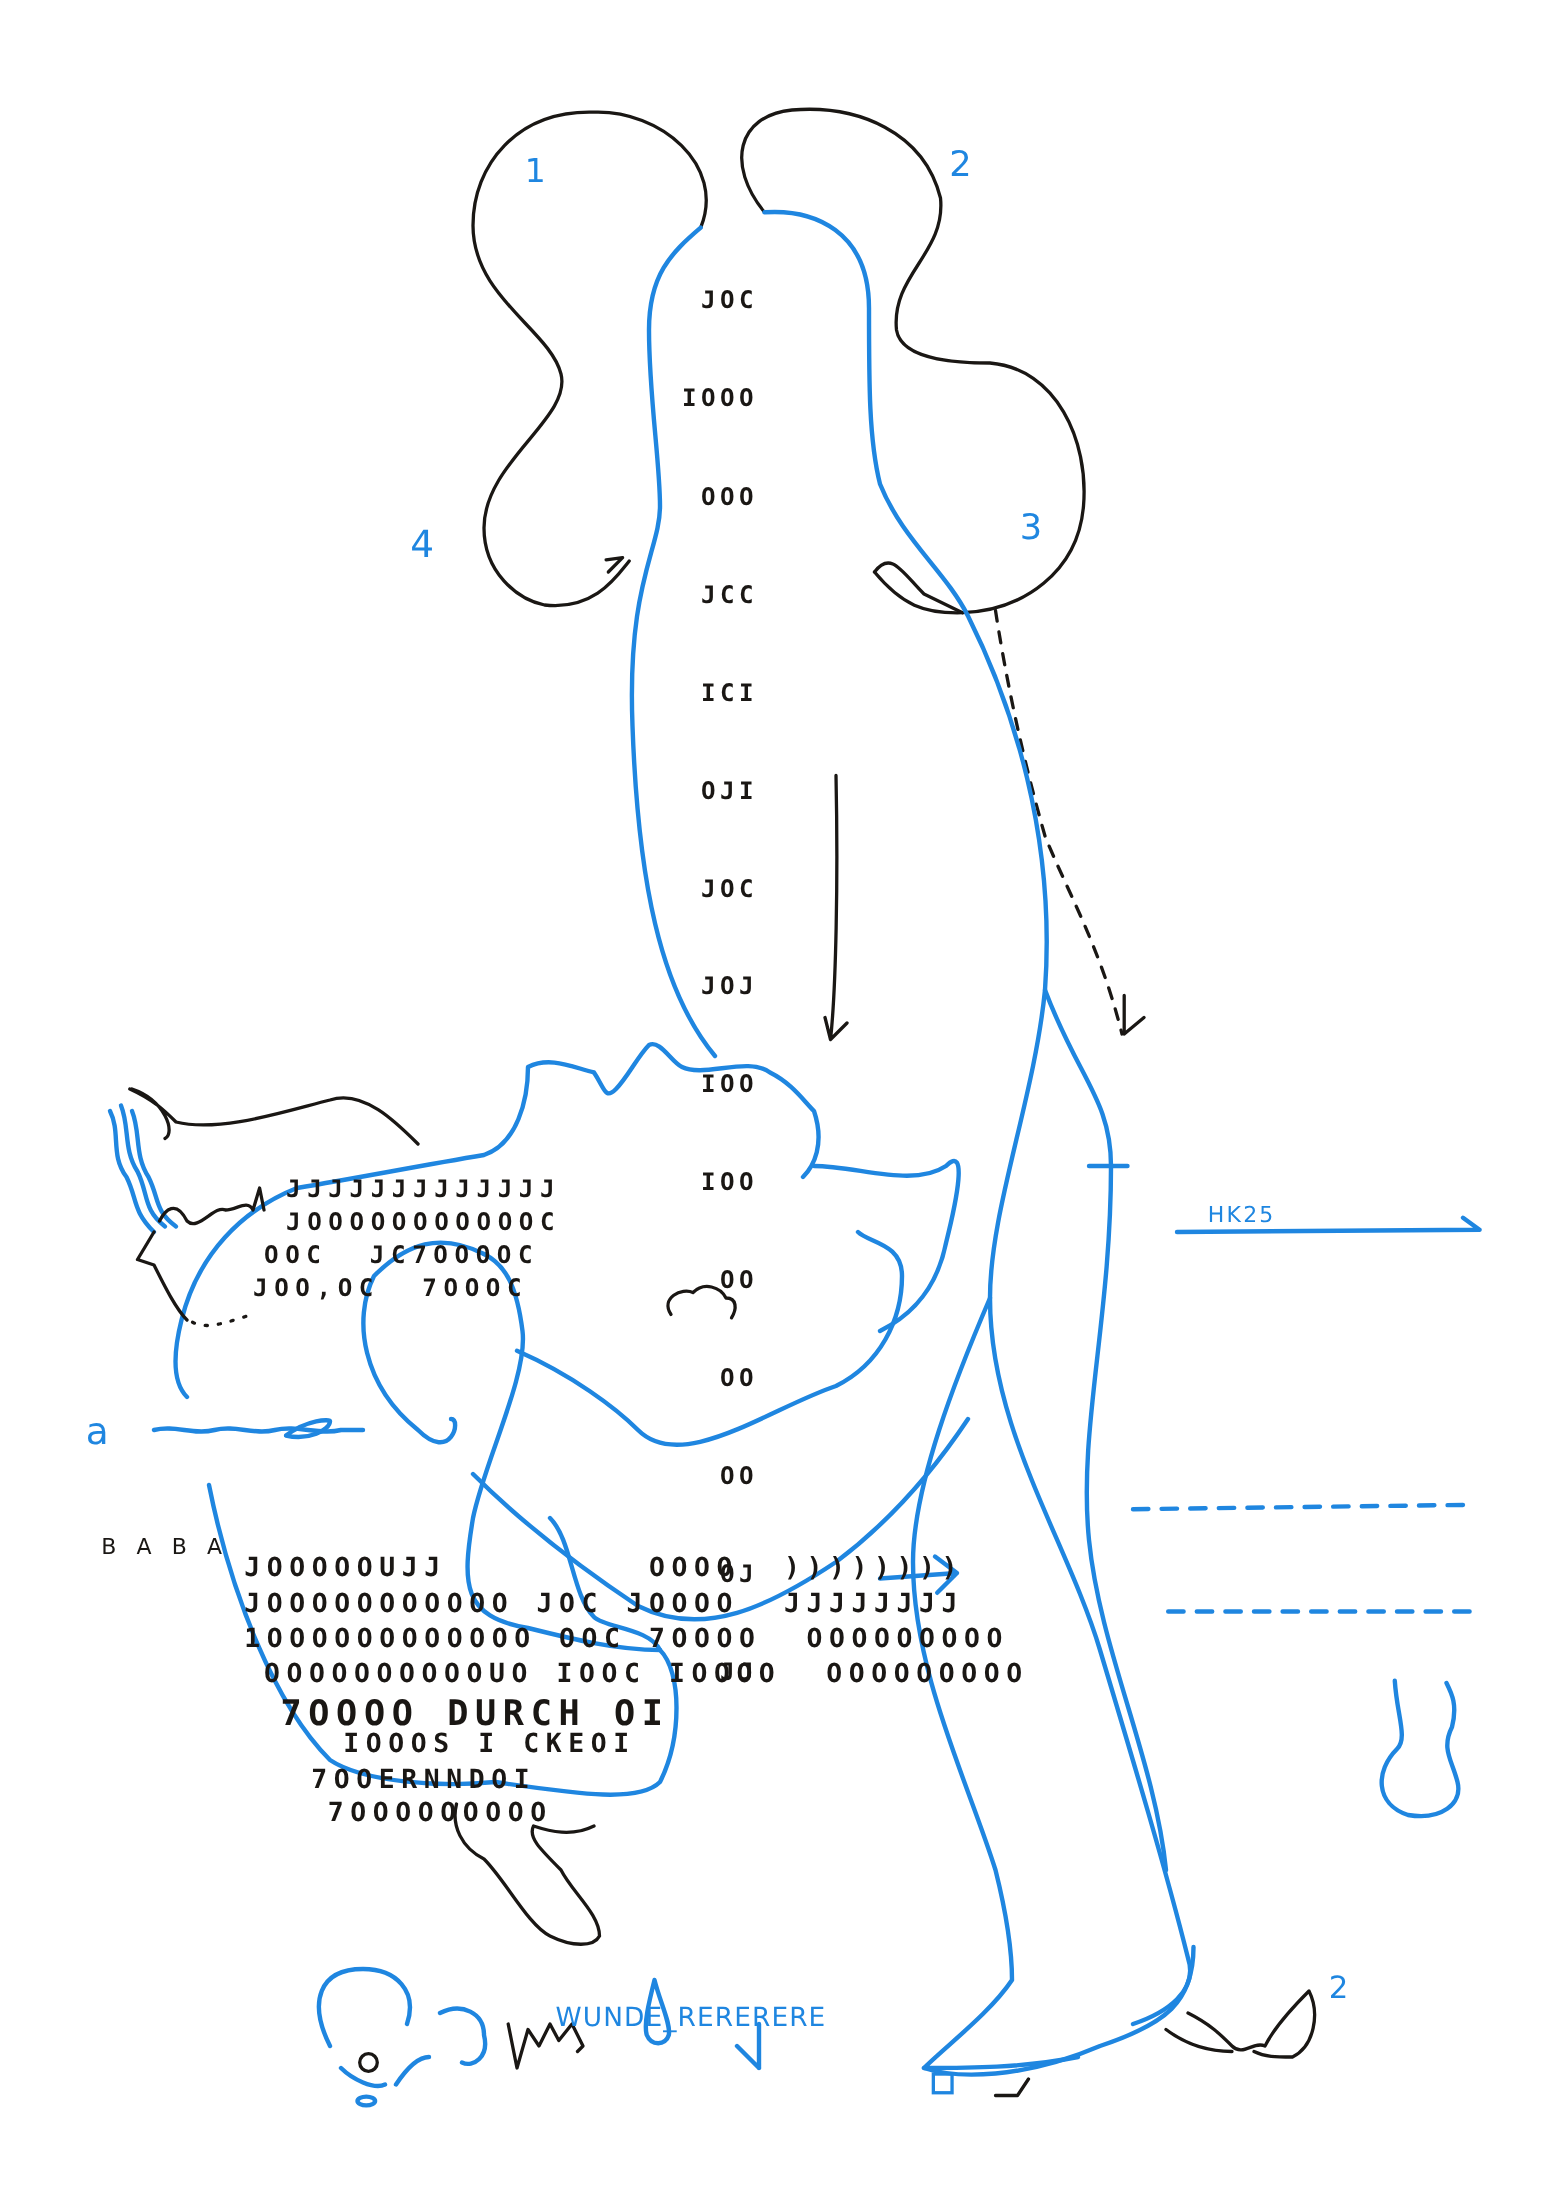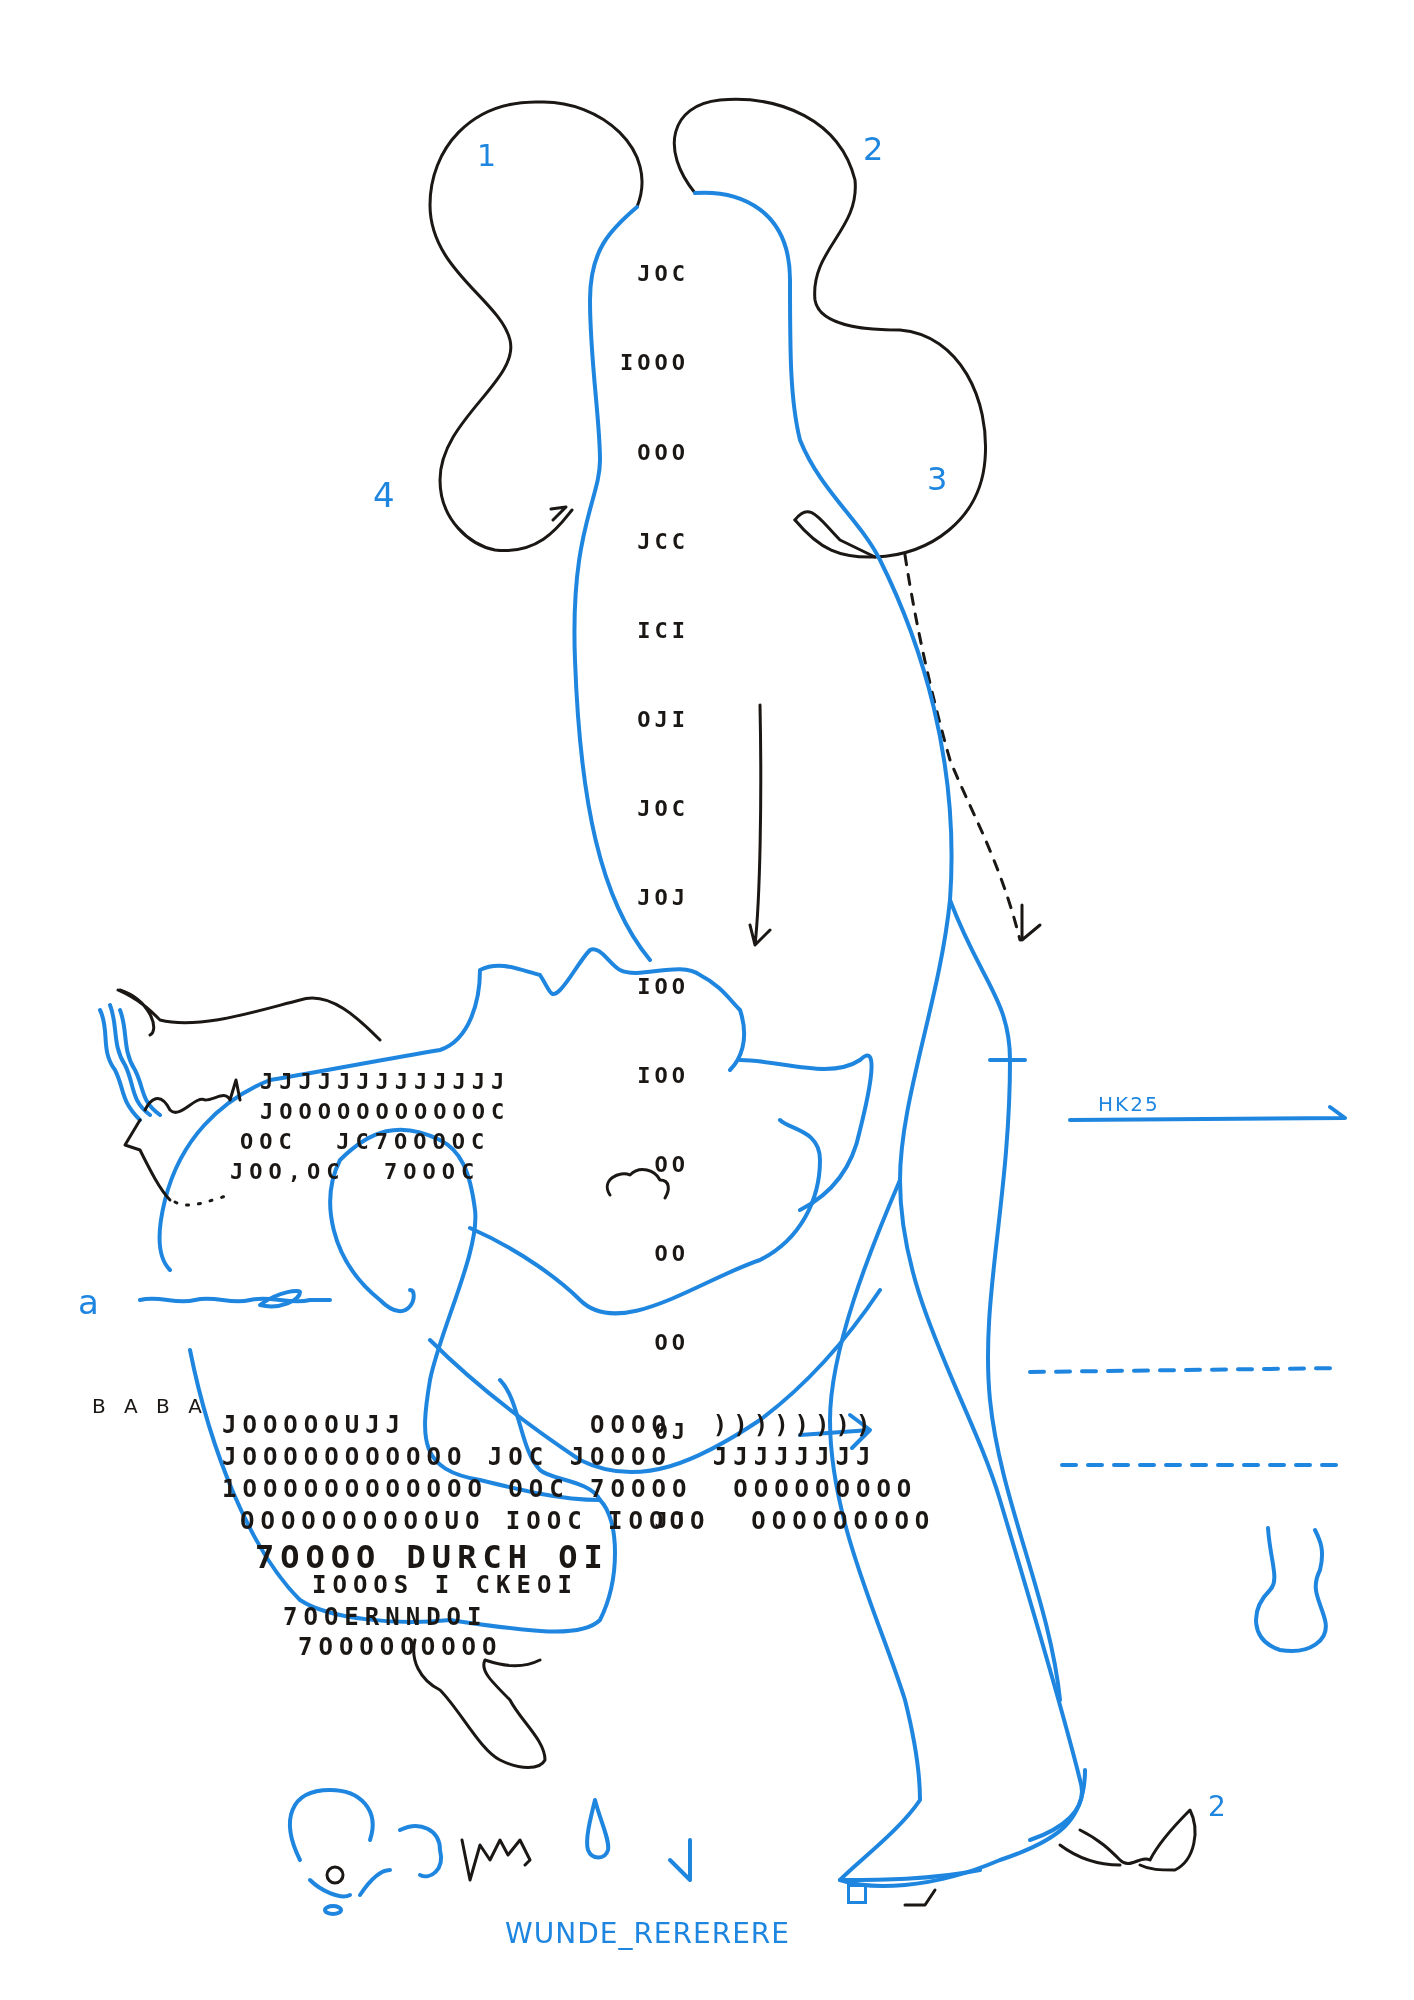--- a/index.html
+++ b/index.html
@@ -69,21 +69,21 @@
   <path class="blue" d="M595,1800 C590,1820 585,1840 588,1850 C592,1860 605,1860 608,1850 C610,1840 600,1820 595,1800 Z"></path>
 </svg>
 
 <div class="label lbl-blue" style="left:477px;top:138px;font-size:30px;">1</div>
 <div class="label lbl-blue" style="left:863px;top:130px;font-size:32px;">2</div>
 <div class="label lbl-blue" style="left:927px;top:460px;font-size:32px;">3</div>
 <div class="label lbl-blue" style="left:373px;top:475px;font-size:34px;">4</div>
 <div class="label lbl-blue" style="left:78px;top:1282px;font-size:34px;">a</div>
 <div class="label lbl-blue" style="left:1098px;top:1092px;font-size:20px;letter-spacing:2px;">HK25</div>
 <div class="label lbl-black" style="left:92px;top:1394px;font-size:20px;letter-spacing:6px;">B A B A</div>
-<div class="label lbl-blue" style="left:505px;top:1917px;font-size:28px;letter-spacing:1px;">WUNDE_RERERERE</div>
+<div class="label lbl-blue" style="left:505px;top:1820px;font-size:24px;letter-spacing:1px;">WUNDE_RERERERE</div>
 <div class="label lbl-blue" style="left:1208px;top:1790px;font-size:28px;">2</div>
 <div style="position:absolute;left:847px;top:1884px;width:14px;height:14px;border:3px solid #1f86e0;"></div>
 
 <div class="grid" style="left:260px;top:1070px;font-size:22px;">JJJJJJJJJJJJJ</div>
 <div class="grid" style="left:260px;top:1100px;font-size:22px;">JOOOOOOOOOOOC</div>
 <div class="grid" style="left:240px;top:1130px;font-size:22px;">OOC  JC7OOOOC</div>
 <div class="grid" style="left:230px;top:1160px;font-size:22px;">JOO,OC  7OOOC</div>
 
 <div class="grid" style="left:222px;top:1412px;font-size:24px;">JOOOOOUJJ         OOOO  ))))))))</div>
 <div class="grid" style="left:222px;top:1444px;font-size:24px;">JOOOOOOOOOOO JOC JOOOO  JJJJJJJJ</div>

